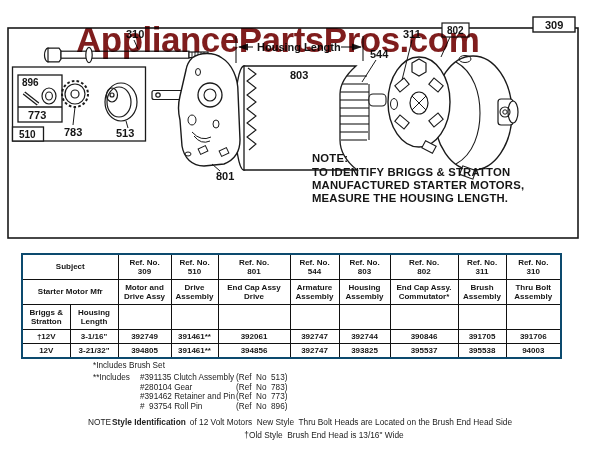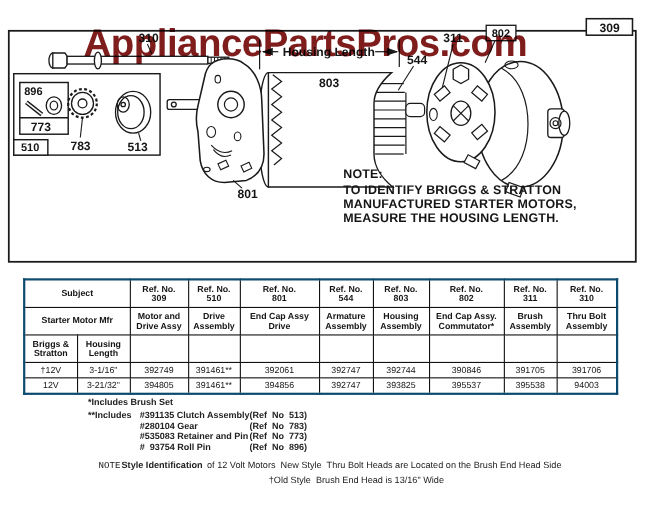--- a/index.html
+++ b/index.html
@@ -12,32 +12,32 @@
   svg text{fill:#151515;font-family:"Liberation Sans",sans-serif;font-weight:bold;}
   .lbl{font-size:11px;}
   .lbl-s{font-size:10px;}
   .dim{font-size:11px;}
   .note{font-size:11.3px;letter-spacing:.2px;}
   table.parts{position:absolute;left:21px;top:253px;z-index:3;border-collapse:collapse;
        table-layout:fixed;text-align:center;font-size:8px;line-height:1.15;
        border:2px solid #0c4a6e;}
   table.parts td{border:1px solid #111;padding:0 1px;font-weight:bold;overflow:hidden;}
   tr.h1 td{height:24px;} tr.h2 td{height:24px;} tr.h3 td{height:24px;}
-  tr.d td{height:13px;font-weight:normal;}
-  .footnotes{position:absolute;left:80px;top:361px;z-index:3;font-size:8.2px;
-       font-weight:bold;color:#222;}
+  tr.d td{height:13px;font-weight:bold;}
+  .footnotes{position:absolute;left:93px;top:361px;z-index:3;font-size:8.2px;
+       font-weight:normal;color:#222;}
   .fn-table{display:table;margin-top:3px;border-collapse:collapse;}
   .fn-row{display:table-row;}
   .fn-c{display:table-cell;white-space:pre;line-height:9.6px;}
   .fn-intro{width:47px;} .fn-part{width:96px;}
   .bottom-note{position:absolute;left:0;top:417px;width:600px;z-index:3;
        text-align:center;font-size:8.3px;color:#222;}
   .bottom-note .pre{white-space:pre;}
   .bottom-note .l2{margin-top:3px;padding-left:48px;}
-  .bn-prefix{margin-right:1px;font-family:Liberation Mono, monospace;}
+  .bn-prefix{margin-right:1px;}
   b.bn-bold{margin-right:4px;}
 </style>
 </head>
 <body>
 
 <svg class="diagram" width="600" height="250" viewBox="0 0 600 250">
 
   <rect x="8" y="28" width="570" height="210" fill="none" stroke="#1a1a1a" stroke-width="1.6"></rect>
 
   <g stroke="#1a1a1a" stroke-width="1.1" fill="none">
@@ -298,21 +298,21 @@
       <span class="fn-c fn-part">#391135 Clutch Assembly</span>
       <span class="fn-c">(Ref  No  513)</span>
     </div>
     <div class="fn-row">
       <span class="fn-c fn-intro"></span>
       <span class="fn-c fn-part">#280104 Gear</span>
       <span class="fn-c">(Ref  No  783)</span>
     </div>
     <div class="fn-row">
       <span class="fn-c fn-intro"></span>
-      <span class="fn-c fn-part">#535083 Retainer and Pin</span>
+      <span class="fn-c fn-part">#391462 Retainer and Pin</span>
       <span class="fn-c">(Ref  No  773)</span>
     </div>
     <div class="fn-row">
       <span class="fn-c fn-intro"></span>
       <span class="fn-c fn-part">#  93754 Roll Pin</span>
       <span class="fn-c">(Ref  No  896)</span>
     </div>
   </div>
 </div>
 

